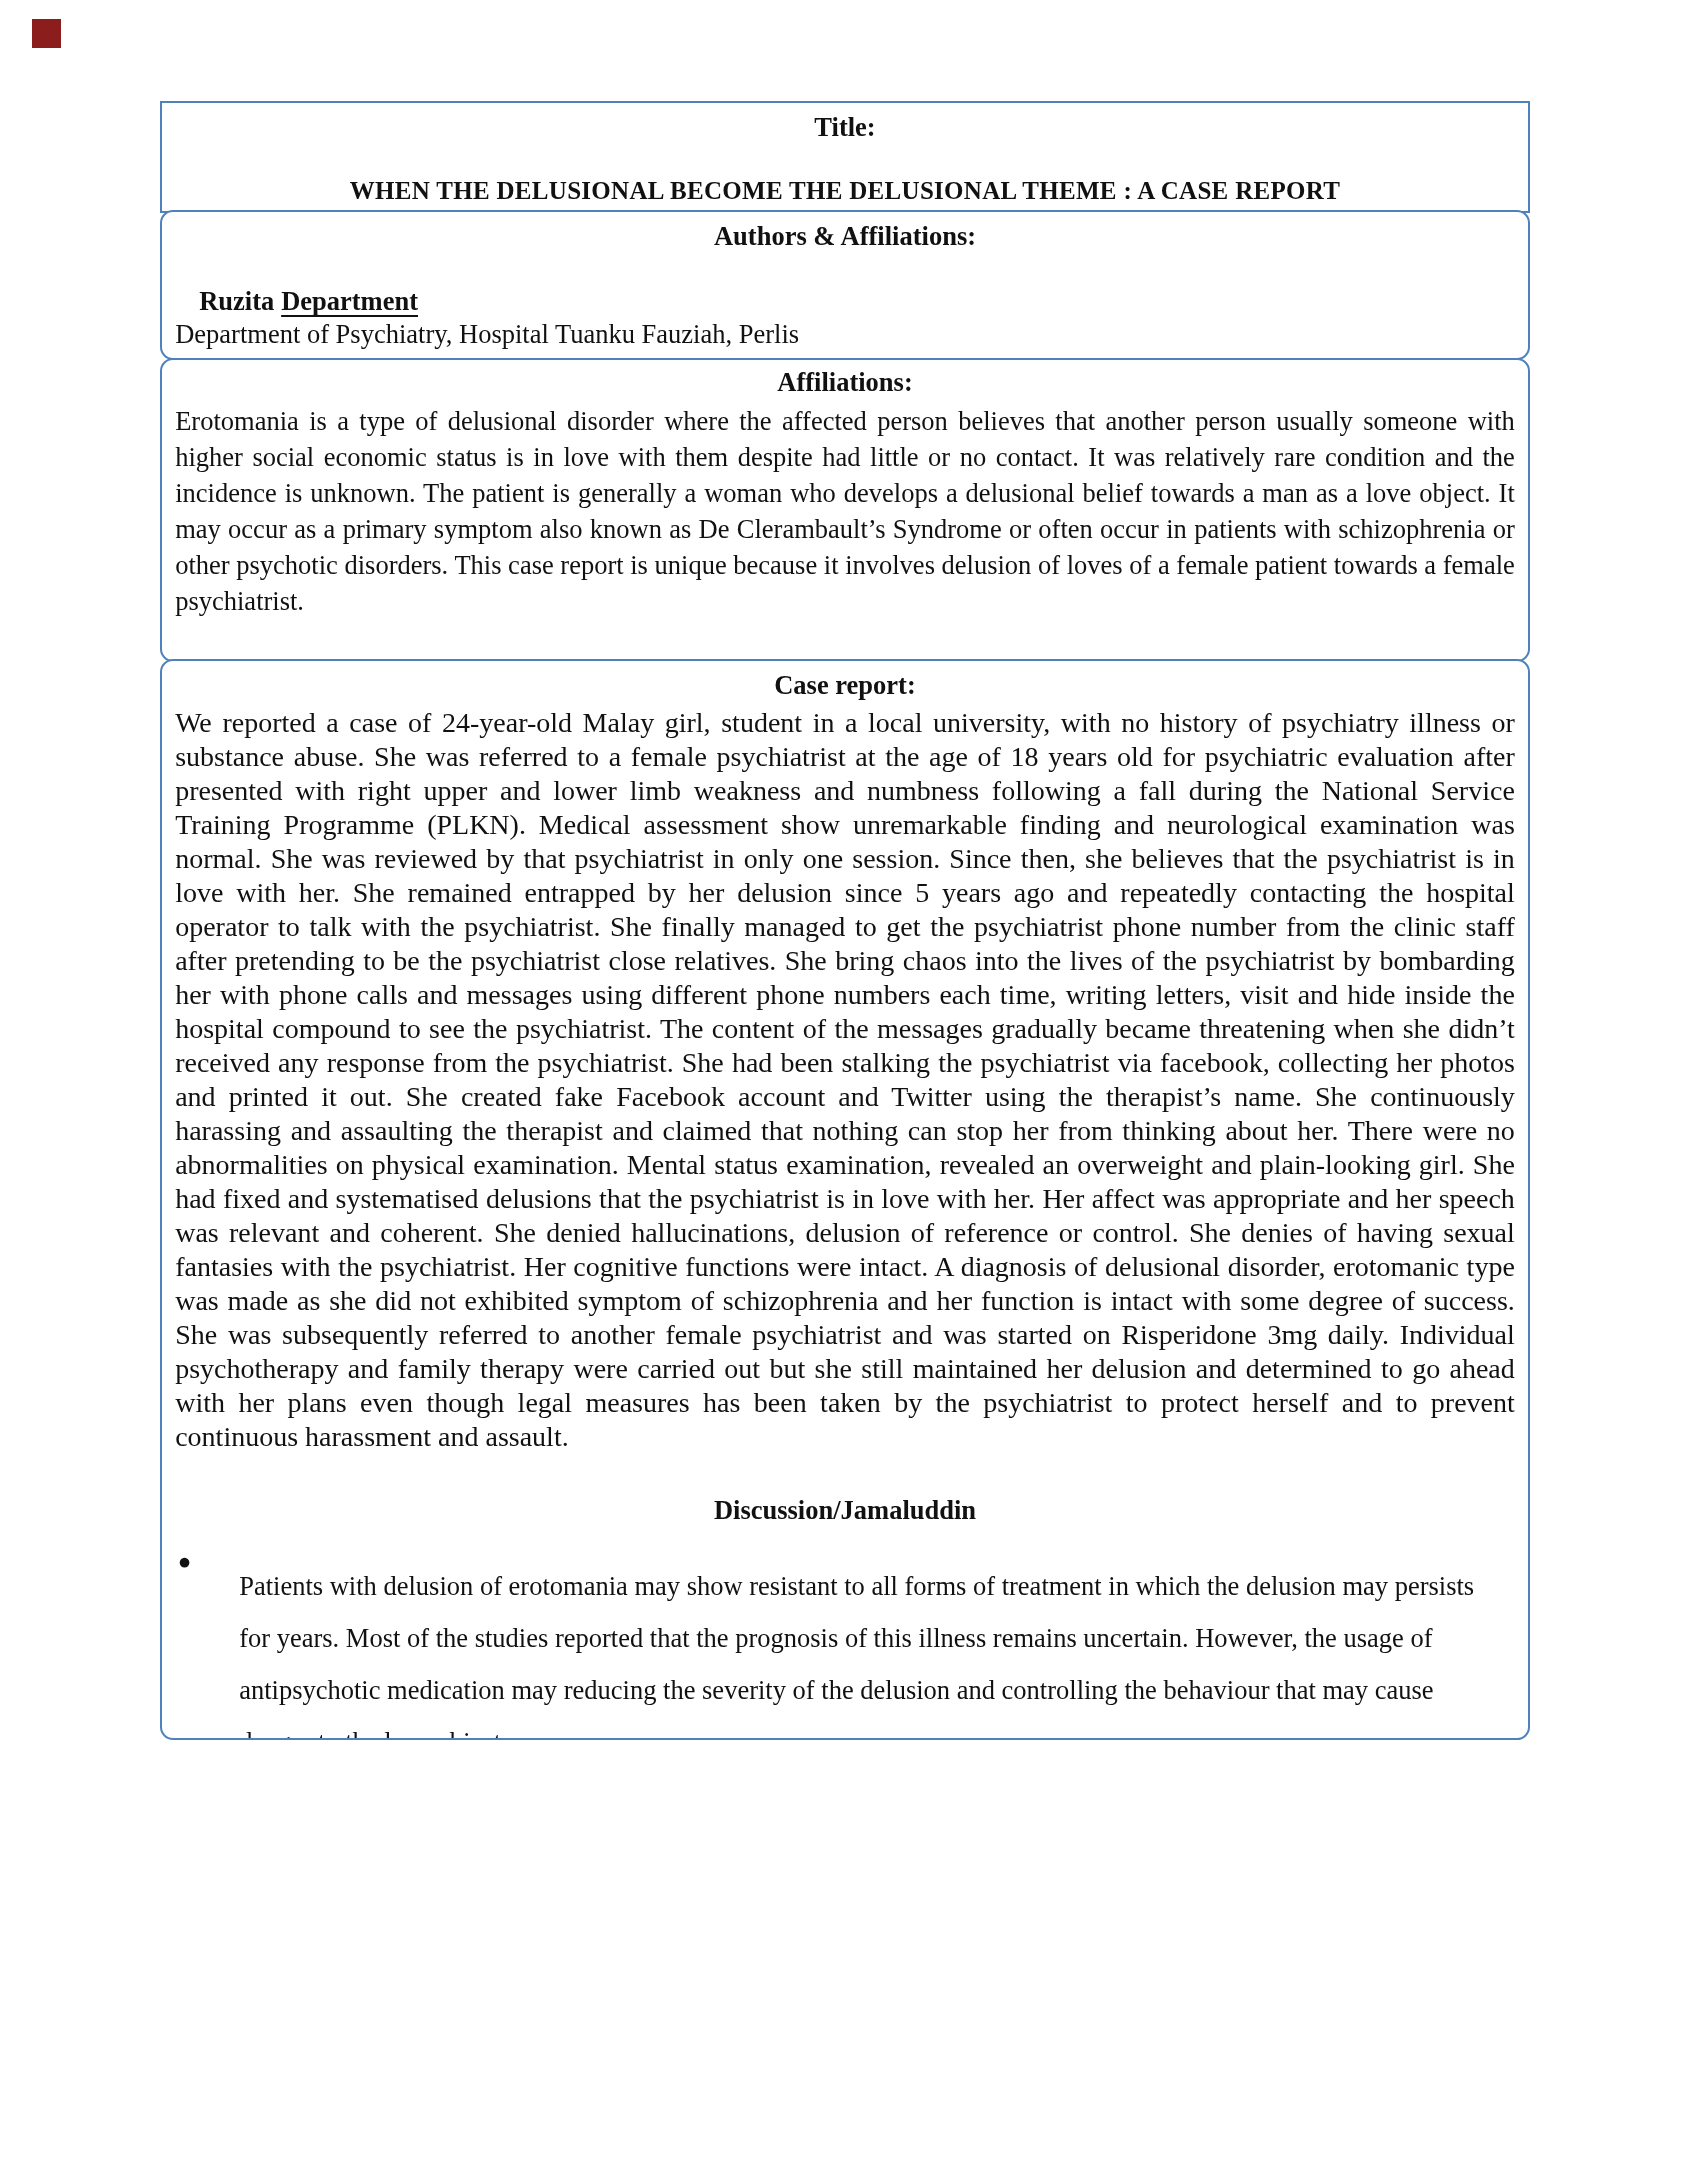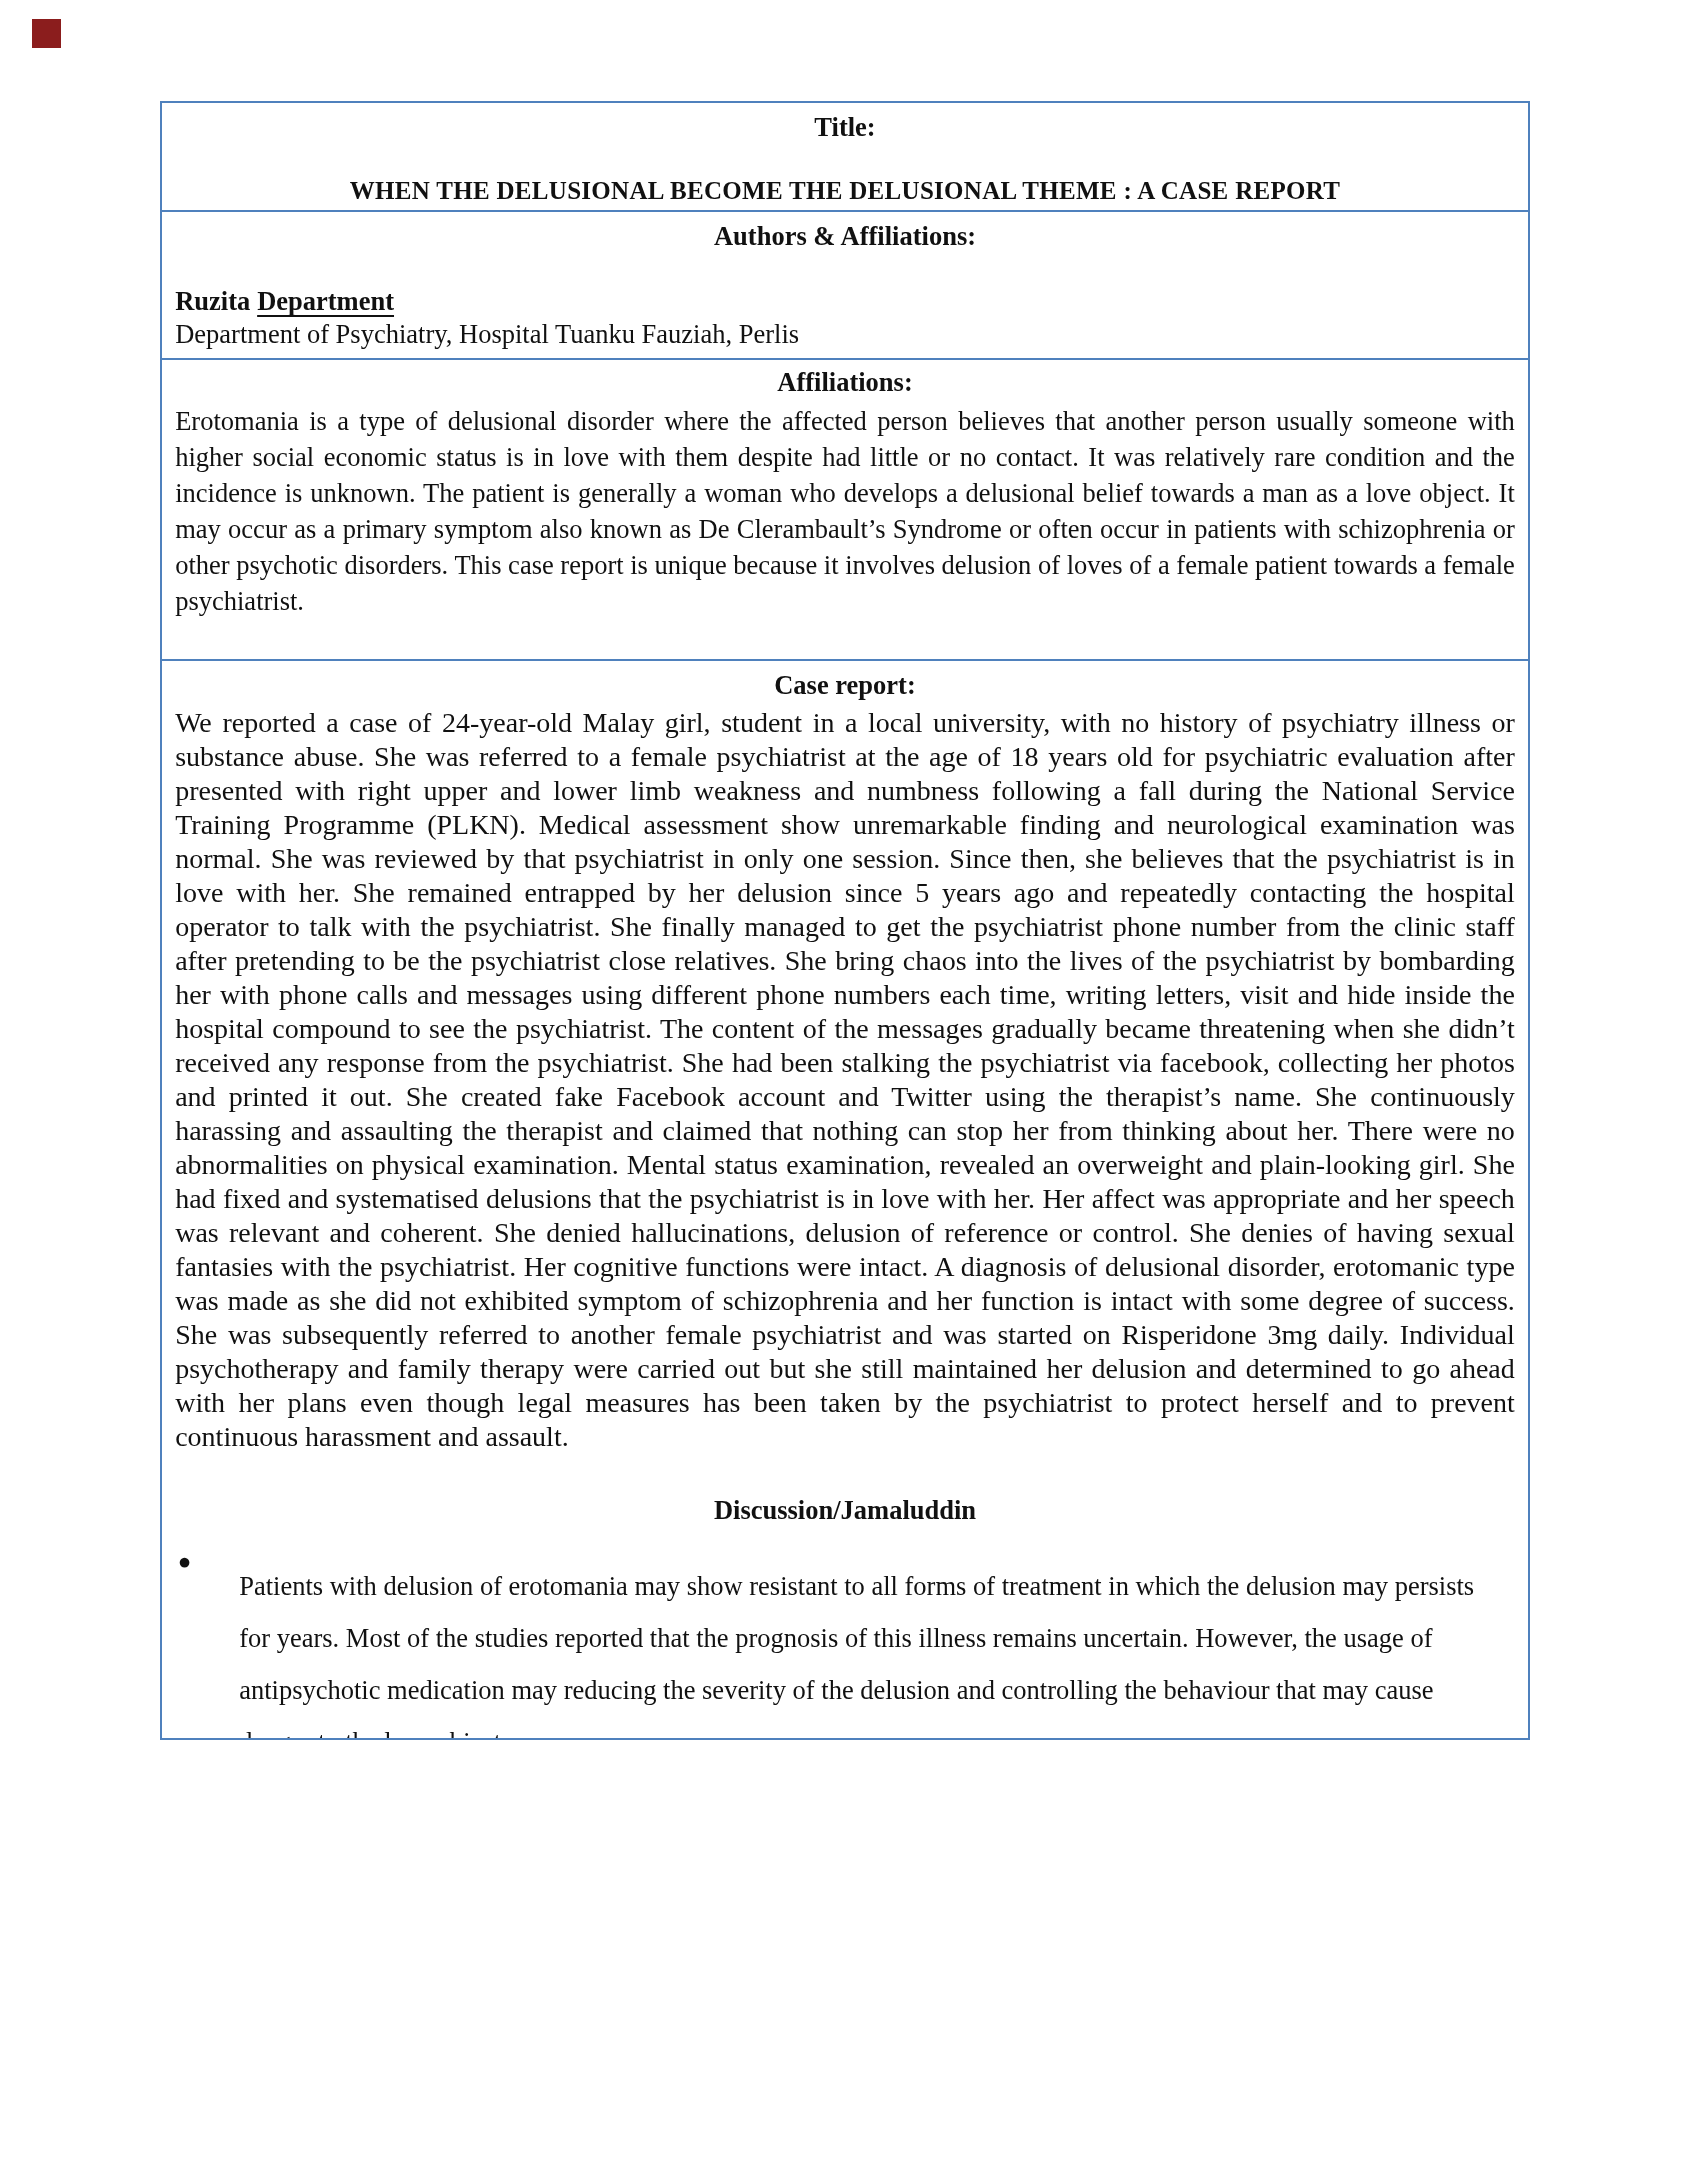--- a/index.html
+++ b/index.html
@@ -26,21 +26,21 @@
     top: 101px;
     width: 1370px;
   }
   .box {
     box-sizing: border-box;
     border: 2.6px solid #4f81bd;
     background: #ffffff;
     padding: 8px 13.2px;
     overflow: hidden;
   }
-  .box + .box { margin-top: -2.6px; }
+  .box + .box { margin-top: -2.6px; border-radius: 13px; }
   .box-title {
     height: 112px;
     display: flex;
     flex-direction: column;
     justify-content: space-between;
     padding-bottom: 4px;
   }
   .box-authors {
     height: 150px;
     display: flex;
@@ -55,21 +55,21 @@
     line-height: 33px;
     white-space: pre-wrap;
     text-align: center;
   }
   .title-text {
     font-size: 25px;
     letter-spacing: 0.3px;
   }
   .spacer { flex: 1 1 auto; }
   .author-line { font-size: 26.5px; line-height: 33px; }
-  .author-line .first { font-weight: bold; }
+  .author-line .first { font-weight: bold; margin-left: 24px; }
   .author-line .last {
     font-weight: bold;
     margin-left: 0.26em;
     text-decoration: underline;
     text-decoration-thickness: 2px;
     text-underline-offset: 4.6px;
   }
   .affil { font-size: 26.5px; line-height: 32px; }
 
   .body-text {

